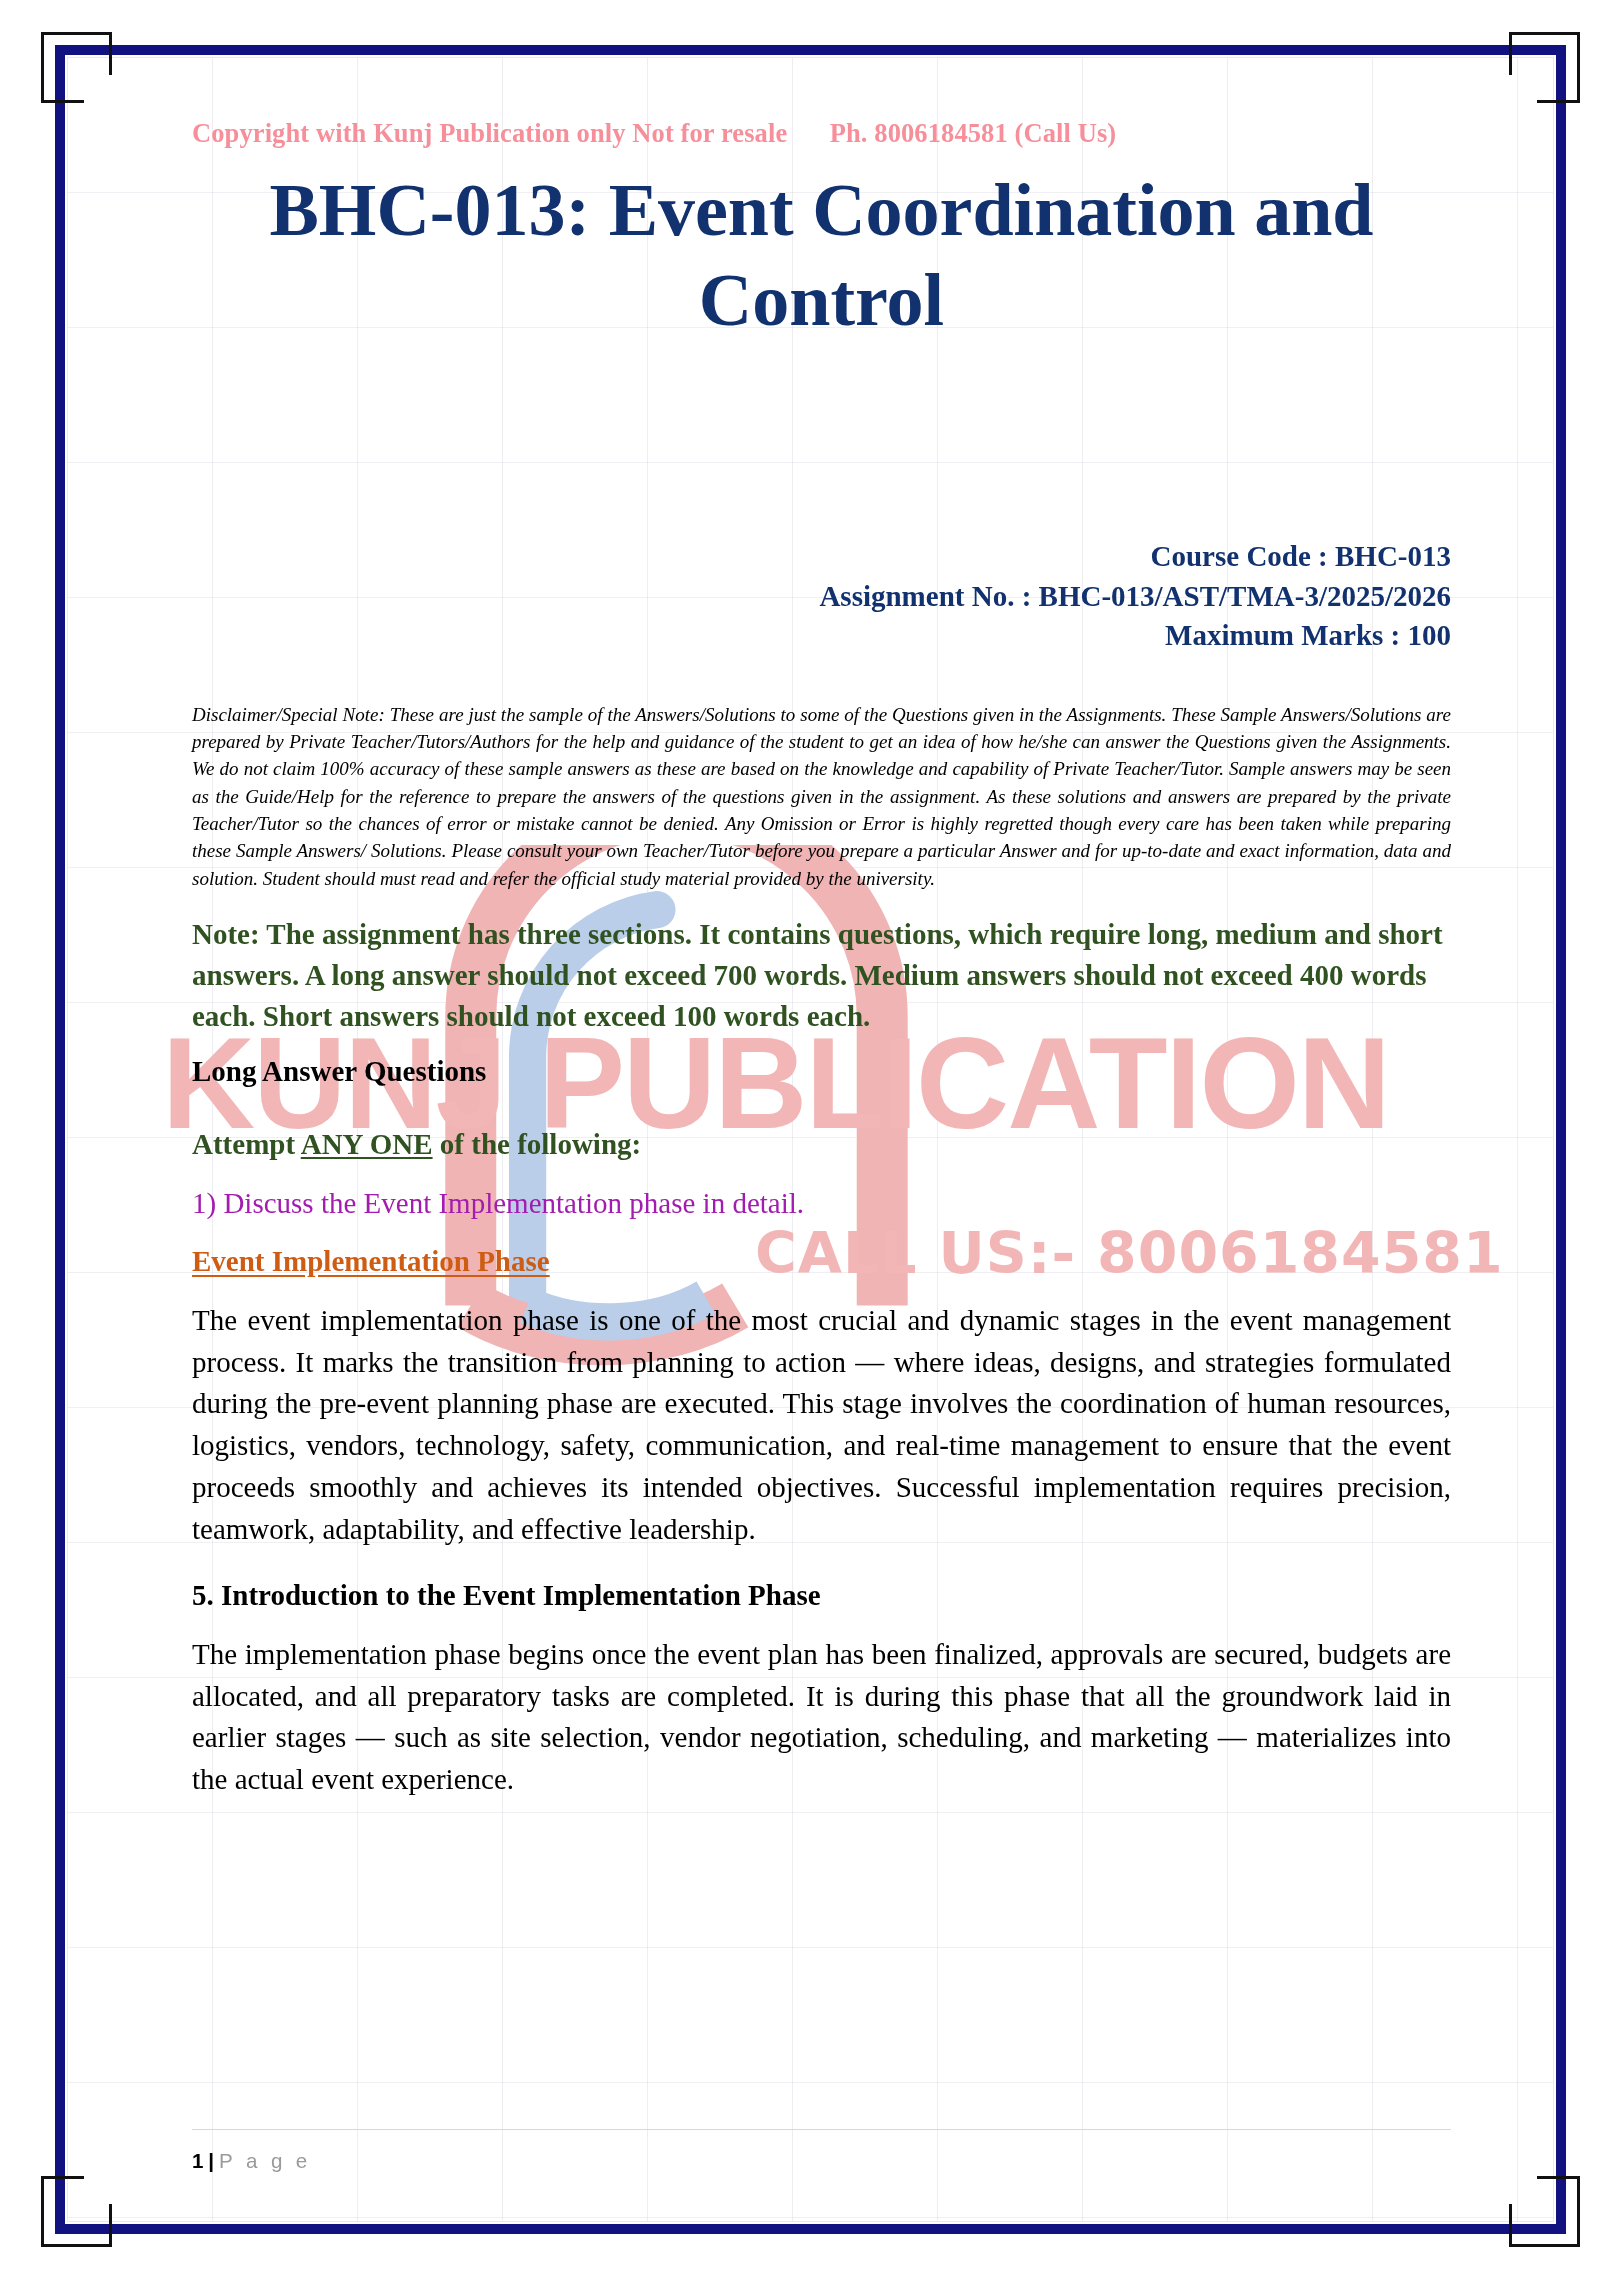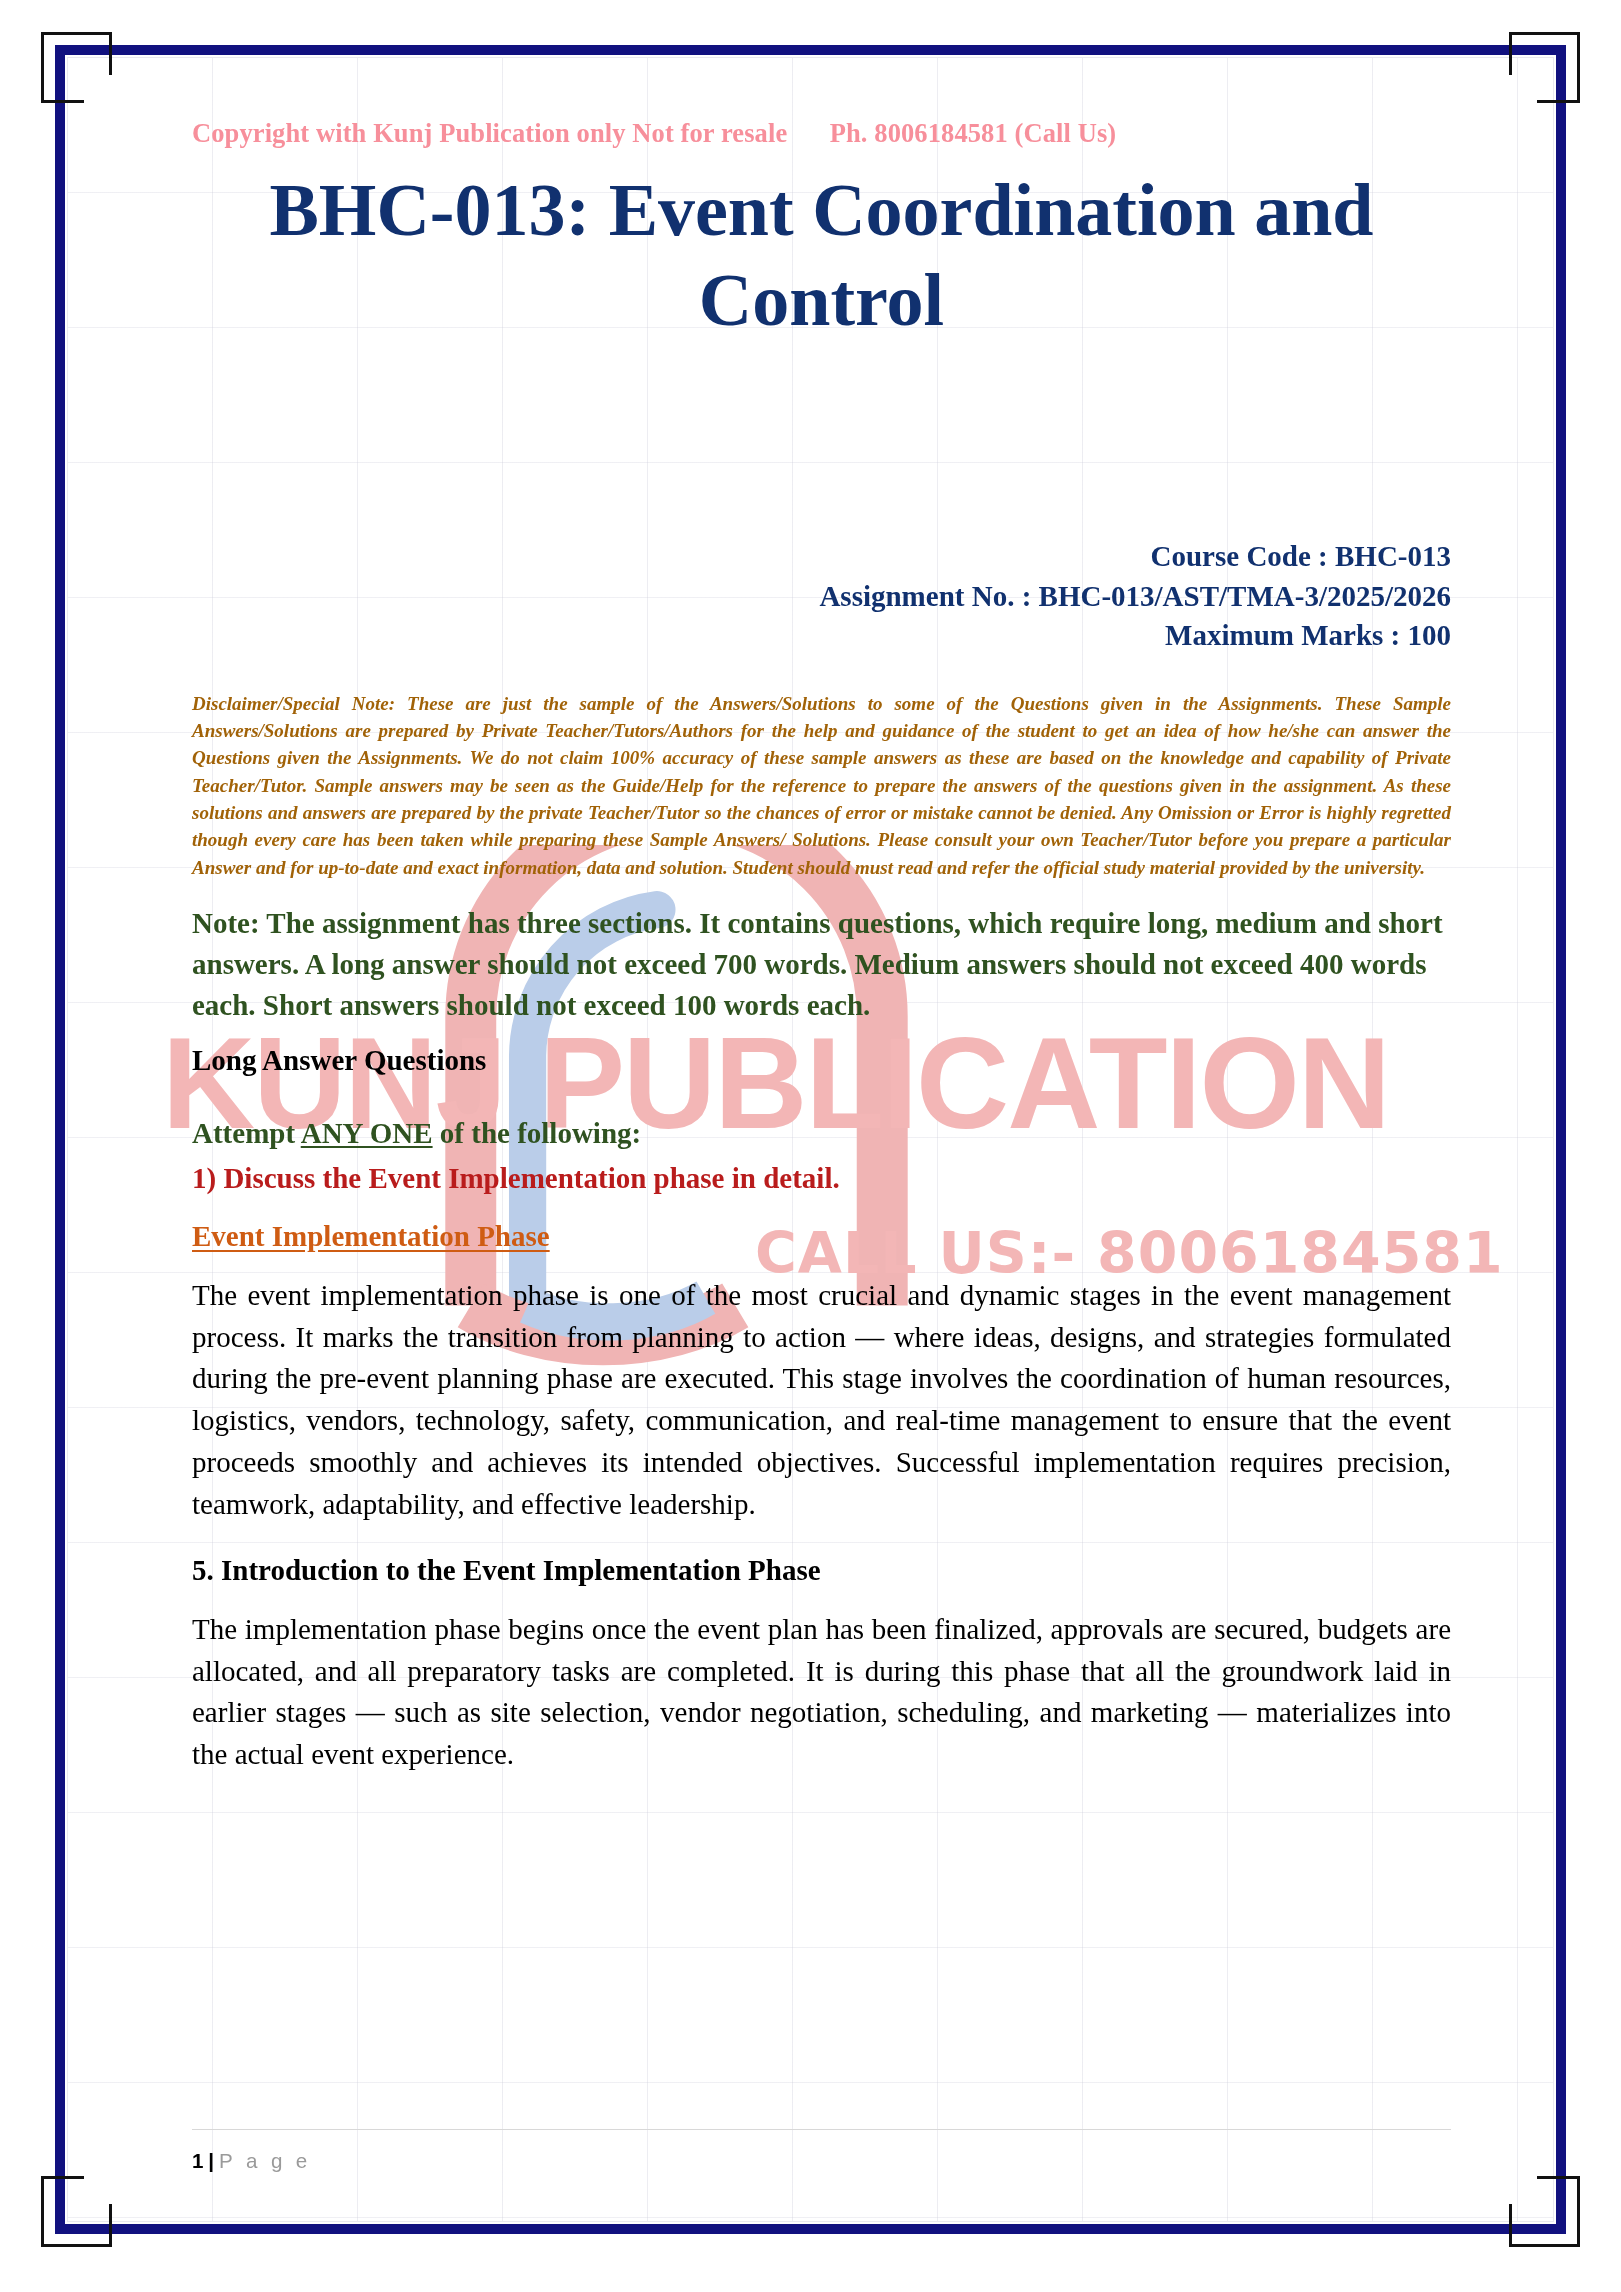--- a/index.html
+++ b/index.html
@@ -139,27 +139,26 @@
   .meta-block {
     margin-top: 192px;
     text-align: right;
     color: #11316f;
     font-weight: bold;
     font-size: 29px;
     line-height: 1.36;
   }
 
   .disclaimer {
-    margin-top: 34px;
+    margin-top: 45px;
     font-size: 19px;
     line-height: 1.44;
     font-style: italic;
-    color: #a16207;
+    color: #000000;
     text-align: justify;
-    font-weight: bold;
   }
 
   .note-block {
     margin-top: 21.6px;
     color: #2f5220;
     font-weight: bold;
     font-size: 29px;
     line-height: 1.42;
     text-align: left;
   }
@@ -173,23 +172,23 @@
 
   .attempt-line {
     margin-top: 40px;
     color: #2f5220;
     font-weight: bold;
     font-size: 29px;
   }
   .attempt-line u { text-decoration: underline; text-underline-offset: 2.9px; }
 
   .question {
-    margin-top: 12px;
-    color: #b91c1c;
-    font-weight: bold;
+    margin-top: 26px;
+    color: #a21caf;
+    font-weight: normal;
     font-size: 29px;
   }
 
   .answer-heading {
     margin-top: 25.5px;
     color: #cf5c13;
     font-weight: bold;
     font-size: 29px;
     text-decoration: underline;
     text-underline-offset: 3.9px;

